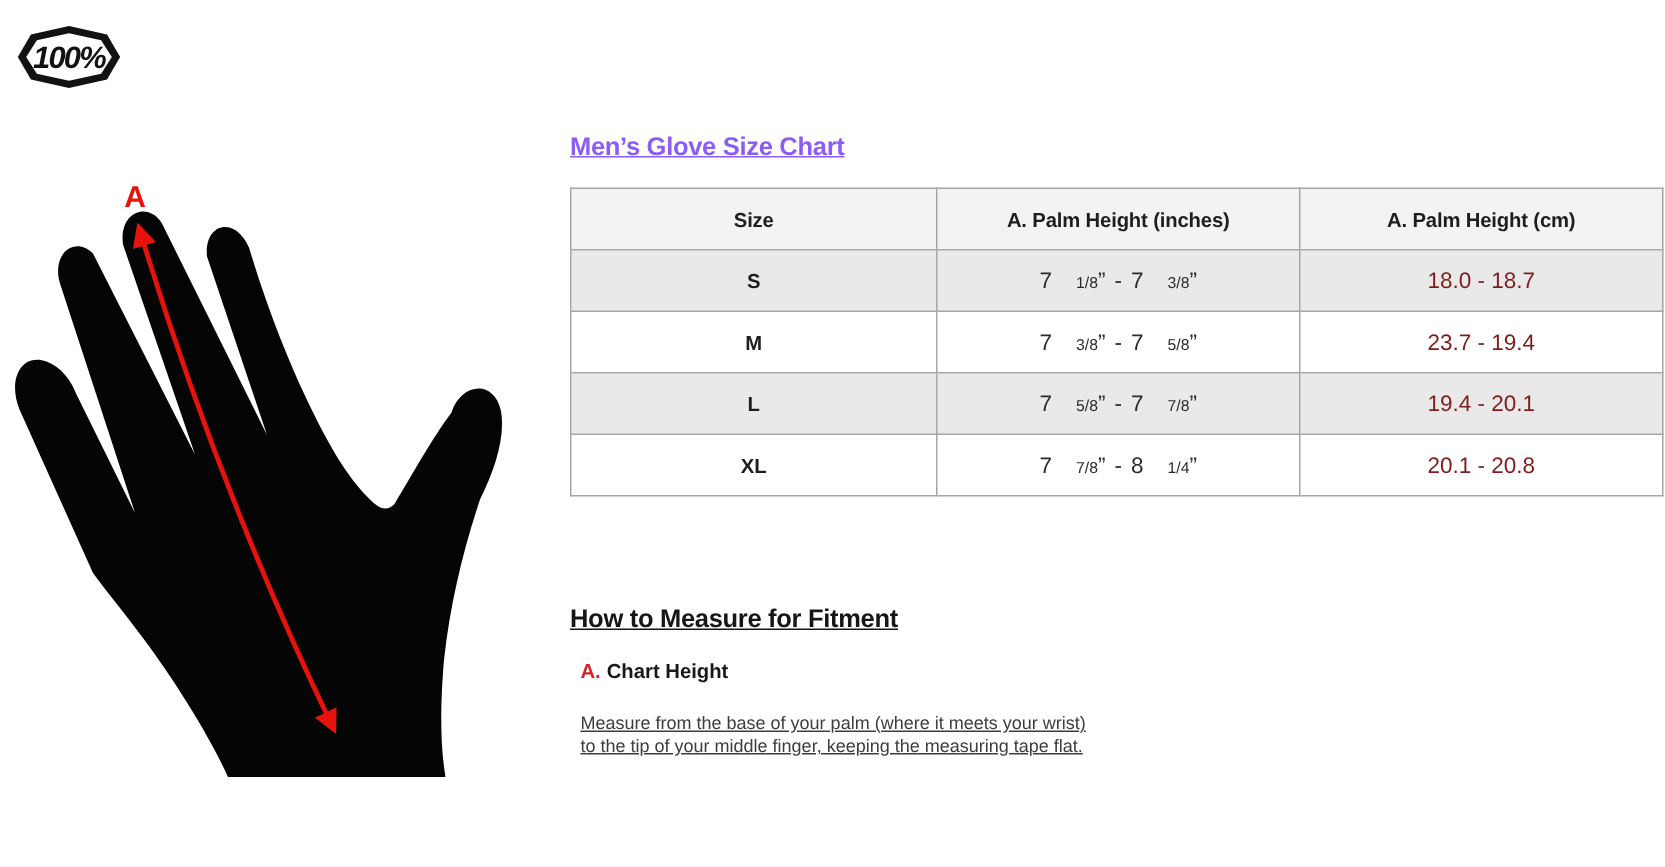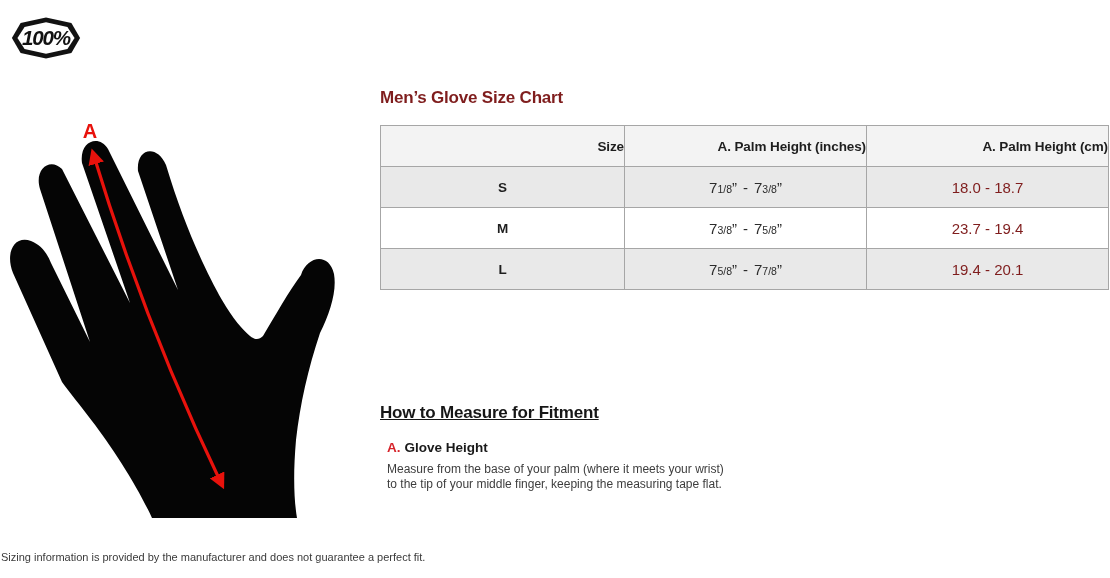--- a/index.html
+++ b/index.html
@@ -17,61 +17,62 @@
   .logo { position: absolute; left: 8px; top: 15px; }
 
   
   .hand-figure { position: absolute; left: 0; top: 85px; }
 
   
   .main { position: absolute; left: 380px; top: 0; width: 728px; }
 
   .chart-title {
     position: absolute; left: 0; top: 88px;
-    font-size: 17px; font-weight: bold; letter-spacing: -0.2px; color: #7f1d1d;
+    font-size: 17px; font-weight: bold; letter-spacing: -0.2px; color: #8b5cf6;
     white-space: nowrap;
+    text-decoration: underline;
   }
 
   table.size-table {
     position: absolute; left: 0; top: 125px;
     width: 728px; border-collapse: collapse; table-layout: fixed;
   }
   .size-table th, .size-table td {
     border: 1.5px solid #a6a6a6;
     height: 41px;
     text-align: center; vertical-align: middle;
     padding: 0;
   }
   .size-table col.c1 { width: 244px; }
   .size-table col.c2 { width: 242px; }
   .size-table col.c3 { width: 242px; }
   .size-table thead th {
     background: #f3f3f3;
-    font-size: 13.5px; font-weight: bold; color: #1e1e1e; letter-spacing: -0.1px; text-align: right;
+    font-size: 13.5px; font-weight: bold; color: #1e1e1e; letter-spacing: -0.1px;
   }
   .size-table tbody tr:nth-child(odd)  td { background: #e9e9e9; }
   .size-table tbody tr:nth-child(even) td { background: #ffffff; }
   .td-size { font-size: 13.5px; font-weight: bold; color: #1e1e1e; }
   .td-in   { font-size: 15px; color: #2b2b2b; }
-  .td-in .frac { font-size: 10.5px; margin-left: 0; }
+  .td-in .frac { font-size: 10.5px; margin-left: 16px; }
   .td-in .sep  { margin: 0 6px; }
   .td-cm   { font-size: 15px; color: #7f1d1d; }
 
   .measure-title {
     position: absolute; left: 0; top: 403px;
     font-size: 17px; font-weight: bold; letter-spacing: -0.2px; color: #161616;
     white-space: nowrap;
     text-decoration: underline;
   }
   .measure-item { position: absolute; left: 7px; top: 440px; width: 360px; }
   .measure-item .item-head { font-size: 13.5px; font-weight: bold; color: #191919; }
   .measure-item .item-letter { color: #d6232a; margin-right: 4px; }
   .measure-item .item-desc {
-    margin-top: 7px;
-    font-size: 12px; line-height: 15px; color: #3d3d3d; max-width: 350px;
+    margin-top: 20px;
+    font-size: 12px; line-height: 15px; color: #3d3d3d; max-width: 350px; text-decoration: underline;
   }
 
   
   .footer {
     position: absolute; left: 1px; top: 550px;
     font-size: 11px; line-height: 14px; color: #3a3a3a;
   }
 </style>
 </head>
 <body>
@@ -147,29 +148,33 @@
       <tr>
         <td class="td-size">M</td>
         <td class="td-in"><span>7</span><span class="frac">3/8</span><span>”</span><span class="sep">-</span><span>7</span><span class="frac">5/8</span><span>”</span></td>
         <td class="td-cm">23.7 - 19.4</td>
       </tr>
       <tr>
         <td class="td-size">L</td>
         <td class="td-in"><span>7</span><span class="frac">5/8</span><span>”</span><span class="sep">-</span><span>7</span><span class="frac">7/8</span><span>”</span></td>
         <td class="td-cm">19.4 - 20.1</td>
       </tr>
+      <tr>
+        <td class="td-size">XL</td>
+        <td class="td-in"><span>7</span><span class="frac">7/8</span><span>”</span><span class="sep">-</span><span>8</span><span class="frac">1/4</span><span>”</span></td>
+        <td class="td-cm">20.1 - 20.8</td>
+      </tr>
     </tbody>
   </table>
 
   <div class="measure-title">How to Measure for Fitment</div>
 
   <div class="measure-item">
     <div class="item-head">
-      <span class="item-letter">A.</span><span>Glove Height</span>
+      <span class="item-letter">A.</span><span>Chart Height</span>
     </div>
     <div class="item-desc">Measure from the base of your palm (where it meets your wrist) to the tip of your middle finger, keeping the measuring tape flat.</div>
   </div>
 
 </div>
 
 <div class="footer">
-  <div>Sizing information is provided by the manufacturer and does not guarantee a perfect fit.</div>
 </div>
 
 </body></html>

